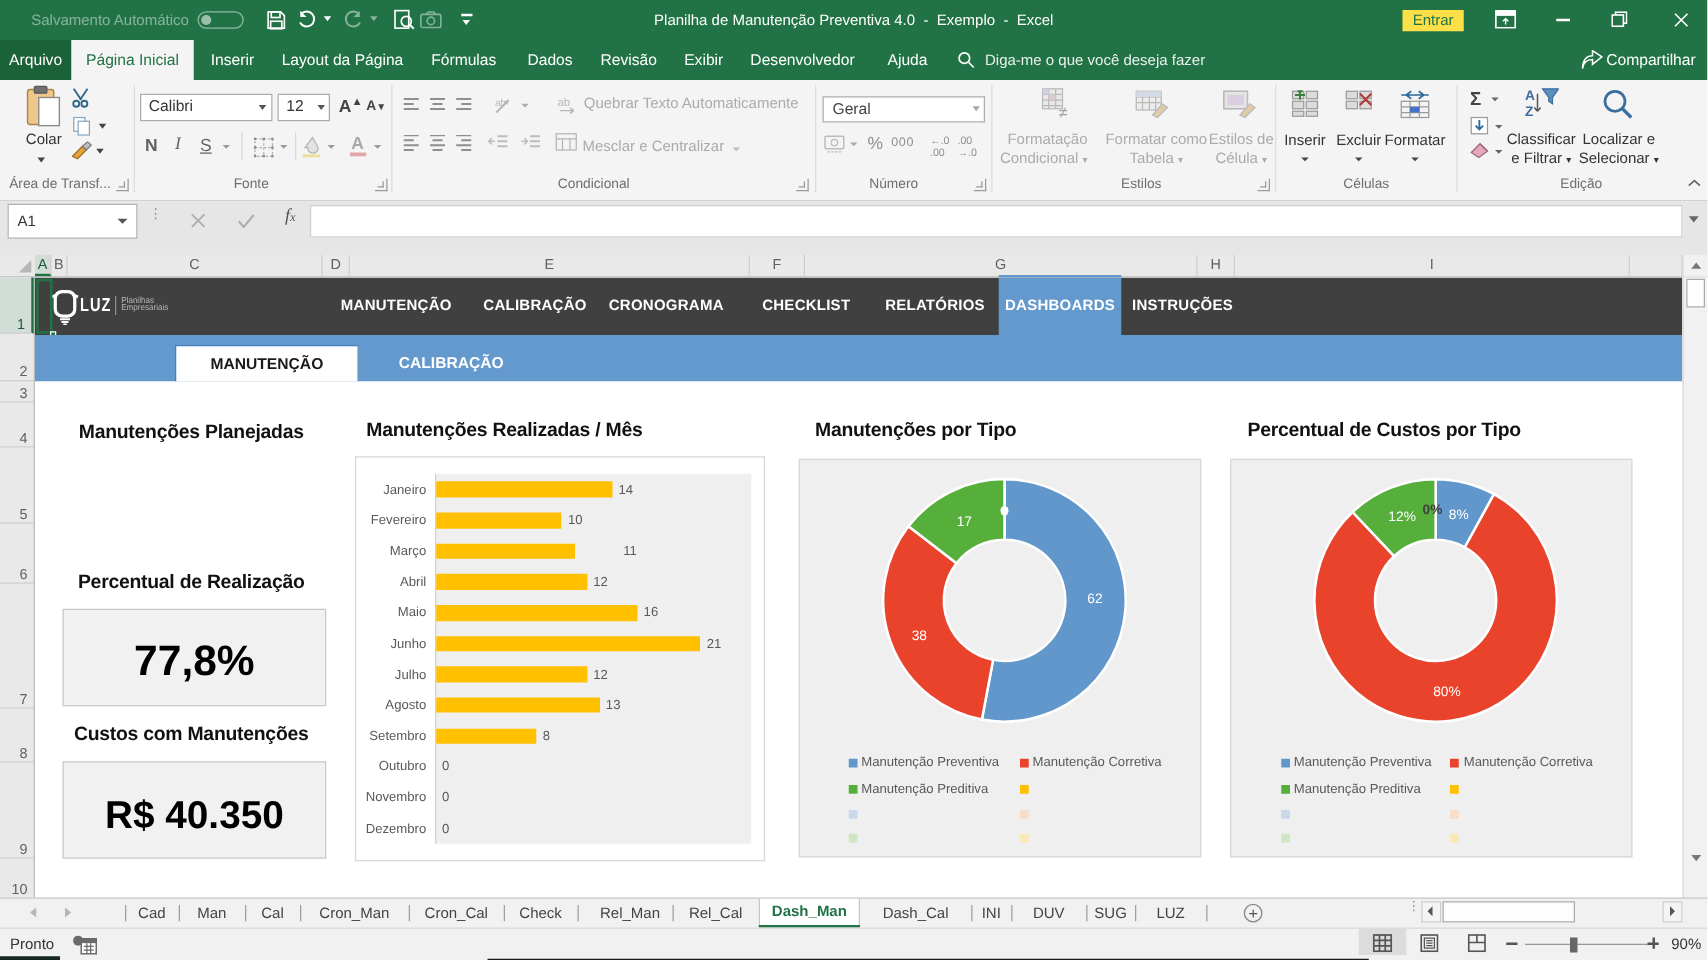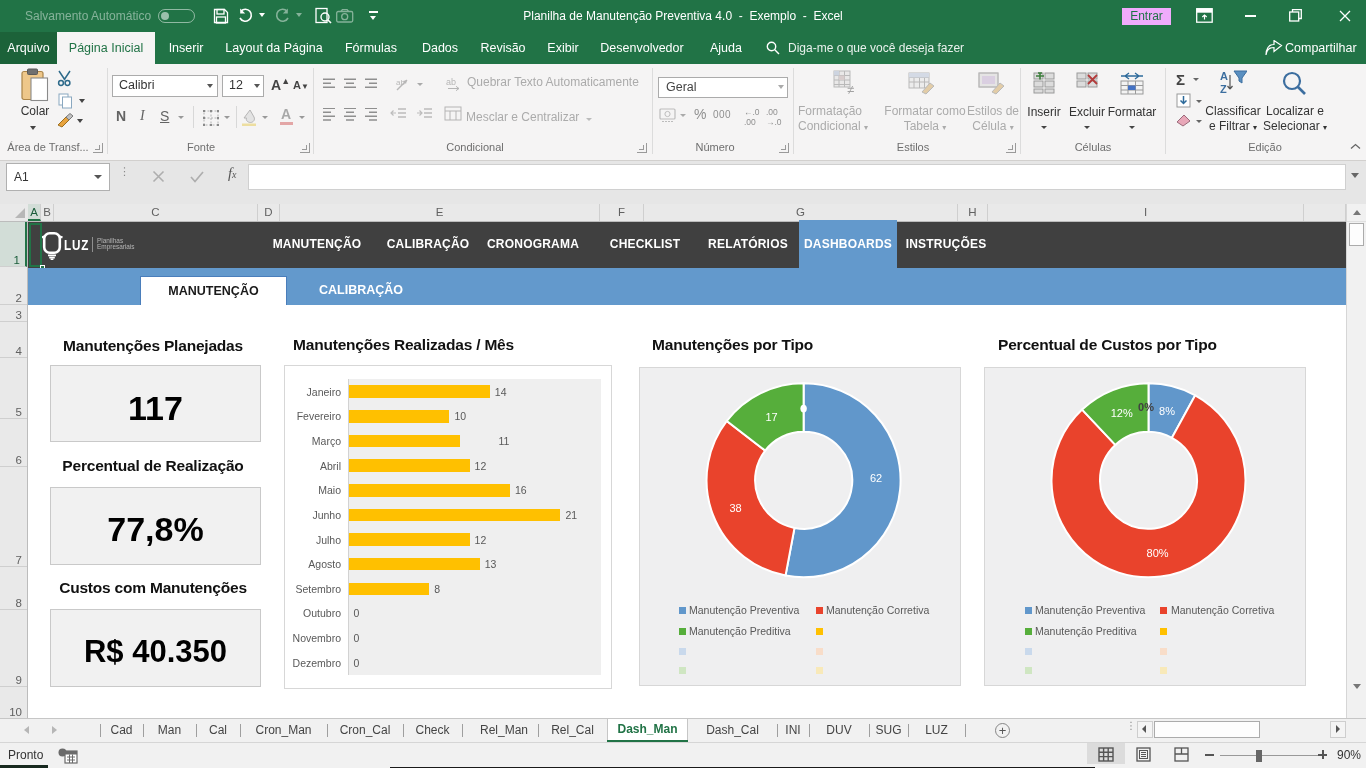--- a/index.html
+++ b/index.html
@@ -69,21 +69,21 @@
       <path d="M14 13 L17 16" stroke="#fff" stroke-width="1.6"></path>
     </svg>
   <svg style="position:absolute;left:336px;top:9px;opacity:.45;" width="18" height="14" viewBox="0 0 18 14">
       <rect x="0.7" y="2.5" width="16" height="10.5" rx="1.5" fill="none" stroke="#fff" stroke-width="1.3"></rect>
       <path d="M5 2.5 L6.5 0.5 H11 L12.5 2.5" fill="none" stroke="#fff" stroke-width="1.3"></path>
       <circle cx="8.7" cy="7.7" r="3" fill="none" stroke="#fff" stroke-width="1.3"></circle>
     </svg>
   <div style="position:absolute;left:369px;top:11px;width:9px;height:1.5px;background:#fff;"></div>
   <div style="position:absolute;left:370px;top:16px;width:0;height:0;border-left:3.5px solid transparent;border-right:3.5px solid transparent;border-top:4px solid #fff;"></div>
   <div style="position:absolute;left:0;top:0;width:1366px;text-align:center;line-height:32px;font-size:12px;color:#fff;">Planilha de Manutenção Preventiva 4.0&nbsp;&nbsp;-&nbsp;&nbsp;Exemplo&nbsp;&nbsp;-&nbsp;&nbsp;Excel</div>
-  <div style="position:absolute;left:1122px;top:8px;width:49px;height:17px;background:#f0abfc;color:#217346;font-size:12px;text-align:center;line-height:17px;">Entrar</div>
+  <div style="position:absolute;left:1122px;top:8px;width:49px;height:17px;background:#fde047;color:#217346;font-size:12px;text-align:center;line-height:17px;">Entrar</div>
   <svg style="position:absolute;left:1196px;top:8px;" width="17" height="15" viewBox="0 0 17 15">
       <rect x="0.7" y="0.7" width="15.5" height="13.5" fill="none" stroke="#fff" stroke-width="1.3"></rect>
       <rect x="0.7" y="0.7" width="15.5" height="4" fill="#fff"></rect>
       <path d="M8.5 11.5 L8.5 7 M6.3 9 L8.5 7 L10.7 9" fill="none" stroke="#fff" stroke-width="1.2"></path>
     </svg>
   <div style="position:absolute;left:1245px;top:15px;width:11px;height:1.5px;background:#fff;"></div>
   <svg style="position:absolute;left:1289px;top:9px;" width="13" height="13" viewBox="0 0 13 13">
       <rect x="0.7" y="3" width="9" height="9" fill="none" stroke="#fff" stroke-width="1.3"></rect>
       <path d="M3.5 3 V0.7 H12.3 V9.5 H9.7" fill="none" stroke="#fff" stroke-width="1.3"></path>
     </svg>
@@ -251,21 +251,21 @@
   <div style="position:absolute;left:744px;top:43px;font-size:8.5px;color:#8f8f8f;">←.0<br>.00</div>
   <div style="position:absolute;left:766px;top:43px;font-size:8.5px;color:#8f8f8f;">.00<br>→.0</div>
 
   <svg style="position:absolute;left:833px;top:6px;opacity:.65;" width="26" height="26" viewBox="0 0 26 26">
       <rect x="1" y="1" width="16" height="16" fill="#e3e3e3" stroke="#9a9a9a"></rect>
       <path d="M1 5.5 H17 M1 10 H17 M1 14.5 H17 M6 1 V17 M11.5 1 V17" stroke="#9a9a9a"></path>
       <rect x="1" y="1" width="5" height="4.5" fill="#b9c4d6"></rect>
       <rect x="6" y="5.5" width="5.5" height="4.5" fill="#c9b9b9"></rect>
       <text x="14" y="24" font-size="13" fill="#777">≠</text>
     </svg>
-  <div style="position:absolute;left:798px;top:40px;width:72px;text-align:left;font-size:12px;color:#ababab;line-height:15px;">Formatação<br>Condicional <span style="font-size:8px;">▾</span></div>
+  <div style="position:absolute;left:798px;top:40px;width:72px;text-align:right;font-size:12px;color:#ababab;line-height:15px;">Formatação<br>Condicional <span style="font-size:8px;">▾</span></div>
   <svg style="position:absolute;left:908px;top:8px;opacity:.65;" width="28" height="24" viewBox="0 0 28 24">
       <rect x="1" y="1" width="20" height="15" fill="#e8e8e8" stroke="#9a9a9a"></rect>
       <path d="M1 5.5 H21 M1 10 H21 M6 1 V16 M11.5 1 V16 M16.5 1 V16" stroke="#9a9a9a"></path>
       <rect x="1" y="1" width="20" height="4.5" fill="#c3cdde"></rect>
       <path d="M14 20 L22 11 L26 14 L18 22 Z" fill="#d8b87e" stroke="#9a9a9a"></path>
     </svg>
   <div style="position:absolute;left:873px;top:40px;width:104px;text-align:center;font-size:12px;color:#ababab;line-height:15px;">Formatar como<br>Tabela <span style="font-size:8px;">▾</span></div>
   <svg style="position:absolute;left:978px;top:8px;opacity:.65;" width="28" height="24" viewBox="0 0 28 24">
       <rect x="1" y="1" width="19" height="14" fill="#ddd" stroke="#9a9a9a"></rect>
       <rect x="1" y="1" width="19" height="14" fill="none" stroke="#9a9a9a"></rect>
@@ -395,21 +395,20 @@
     <div class="nav" style="left:771px;width:98px;background:#6399cc;">DASHBOARDS</div>
     <div class="nav" style="left:843px;width:150px;">INSTRUÇÕES</div>
     <div style="position:absolute;left:0.5px;top:0.5px;width:13px;height:44px;border:2px solid #217346;"></div>
     <div style="position:absolute;left:11.5px;top:42.5px;width:5px;height:5px;background:#217346;border:1px solid #fff;"></div>
   </div>
   <div id="bluebar">
     <div style="position:absolute;left:112px;top:8px;width:147px;height:29.5px;background:#fff;border:1px solid #4a7ebb;border-bottom:none;text-align:center;line-height:28px;font-weight:bold;font-size:12.5px;color:#1a1a1a;">MANUTENÇÃO</div>
     <div style="position:absolute;left:260px;top:8px;width:146px;height:29.5px;text-align:center;line-height:28px;font-weight:bold;font-size:12.5px;color:#fff;">CALIBRAÇÃO</div>
   </div>
   <div class="kpit" style="left:15px;top:115px;">Manutenções Planejadas</div>
-  <div class="kpib" style="top:143px;height:77px;line-height:84px;font-size:34px;">117</div>
   <div class="kpit" style="left:15px;top:235px;">Percentual de Realização</div>
   <div class="kpib" style="top:265px;height:78px;line-height:82px;font-size:34px;">77,8%</div>
   <div class="kpit" style="left:15px;top:357px;">Custos com Manutenções</div>
   <div class="kpib" style="top:387px;height:78px;line-height:84px;font-size:31px;">R$ 40.350</div>
   <div class="ctitle" style="left:265px;top:114px;">Manutenções Realizadas / Mês</div>
   <div class="ctitle" style="left:624px;top:114px;">Manutenções por Tipo</div>
   <div class="ctitle" style="left:970px;top:114px;">Percentual de Custos por Tipo</div>
 
   <div class="cbox" id="barchart" style="left:256px;top:142.7px;width:328px;height:324px;background:#fff;">
     <div style="position:absolute;left:62.5px;top:13.3px;width:253px;height:296px;background:#efefef;"></div>

